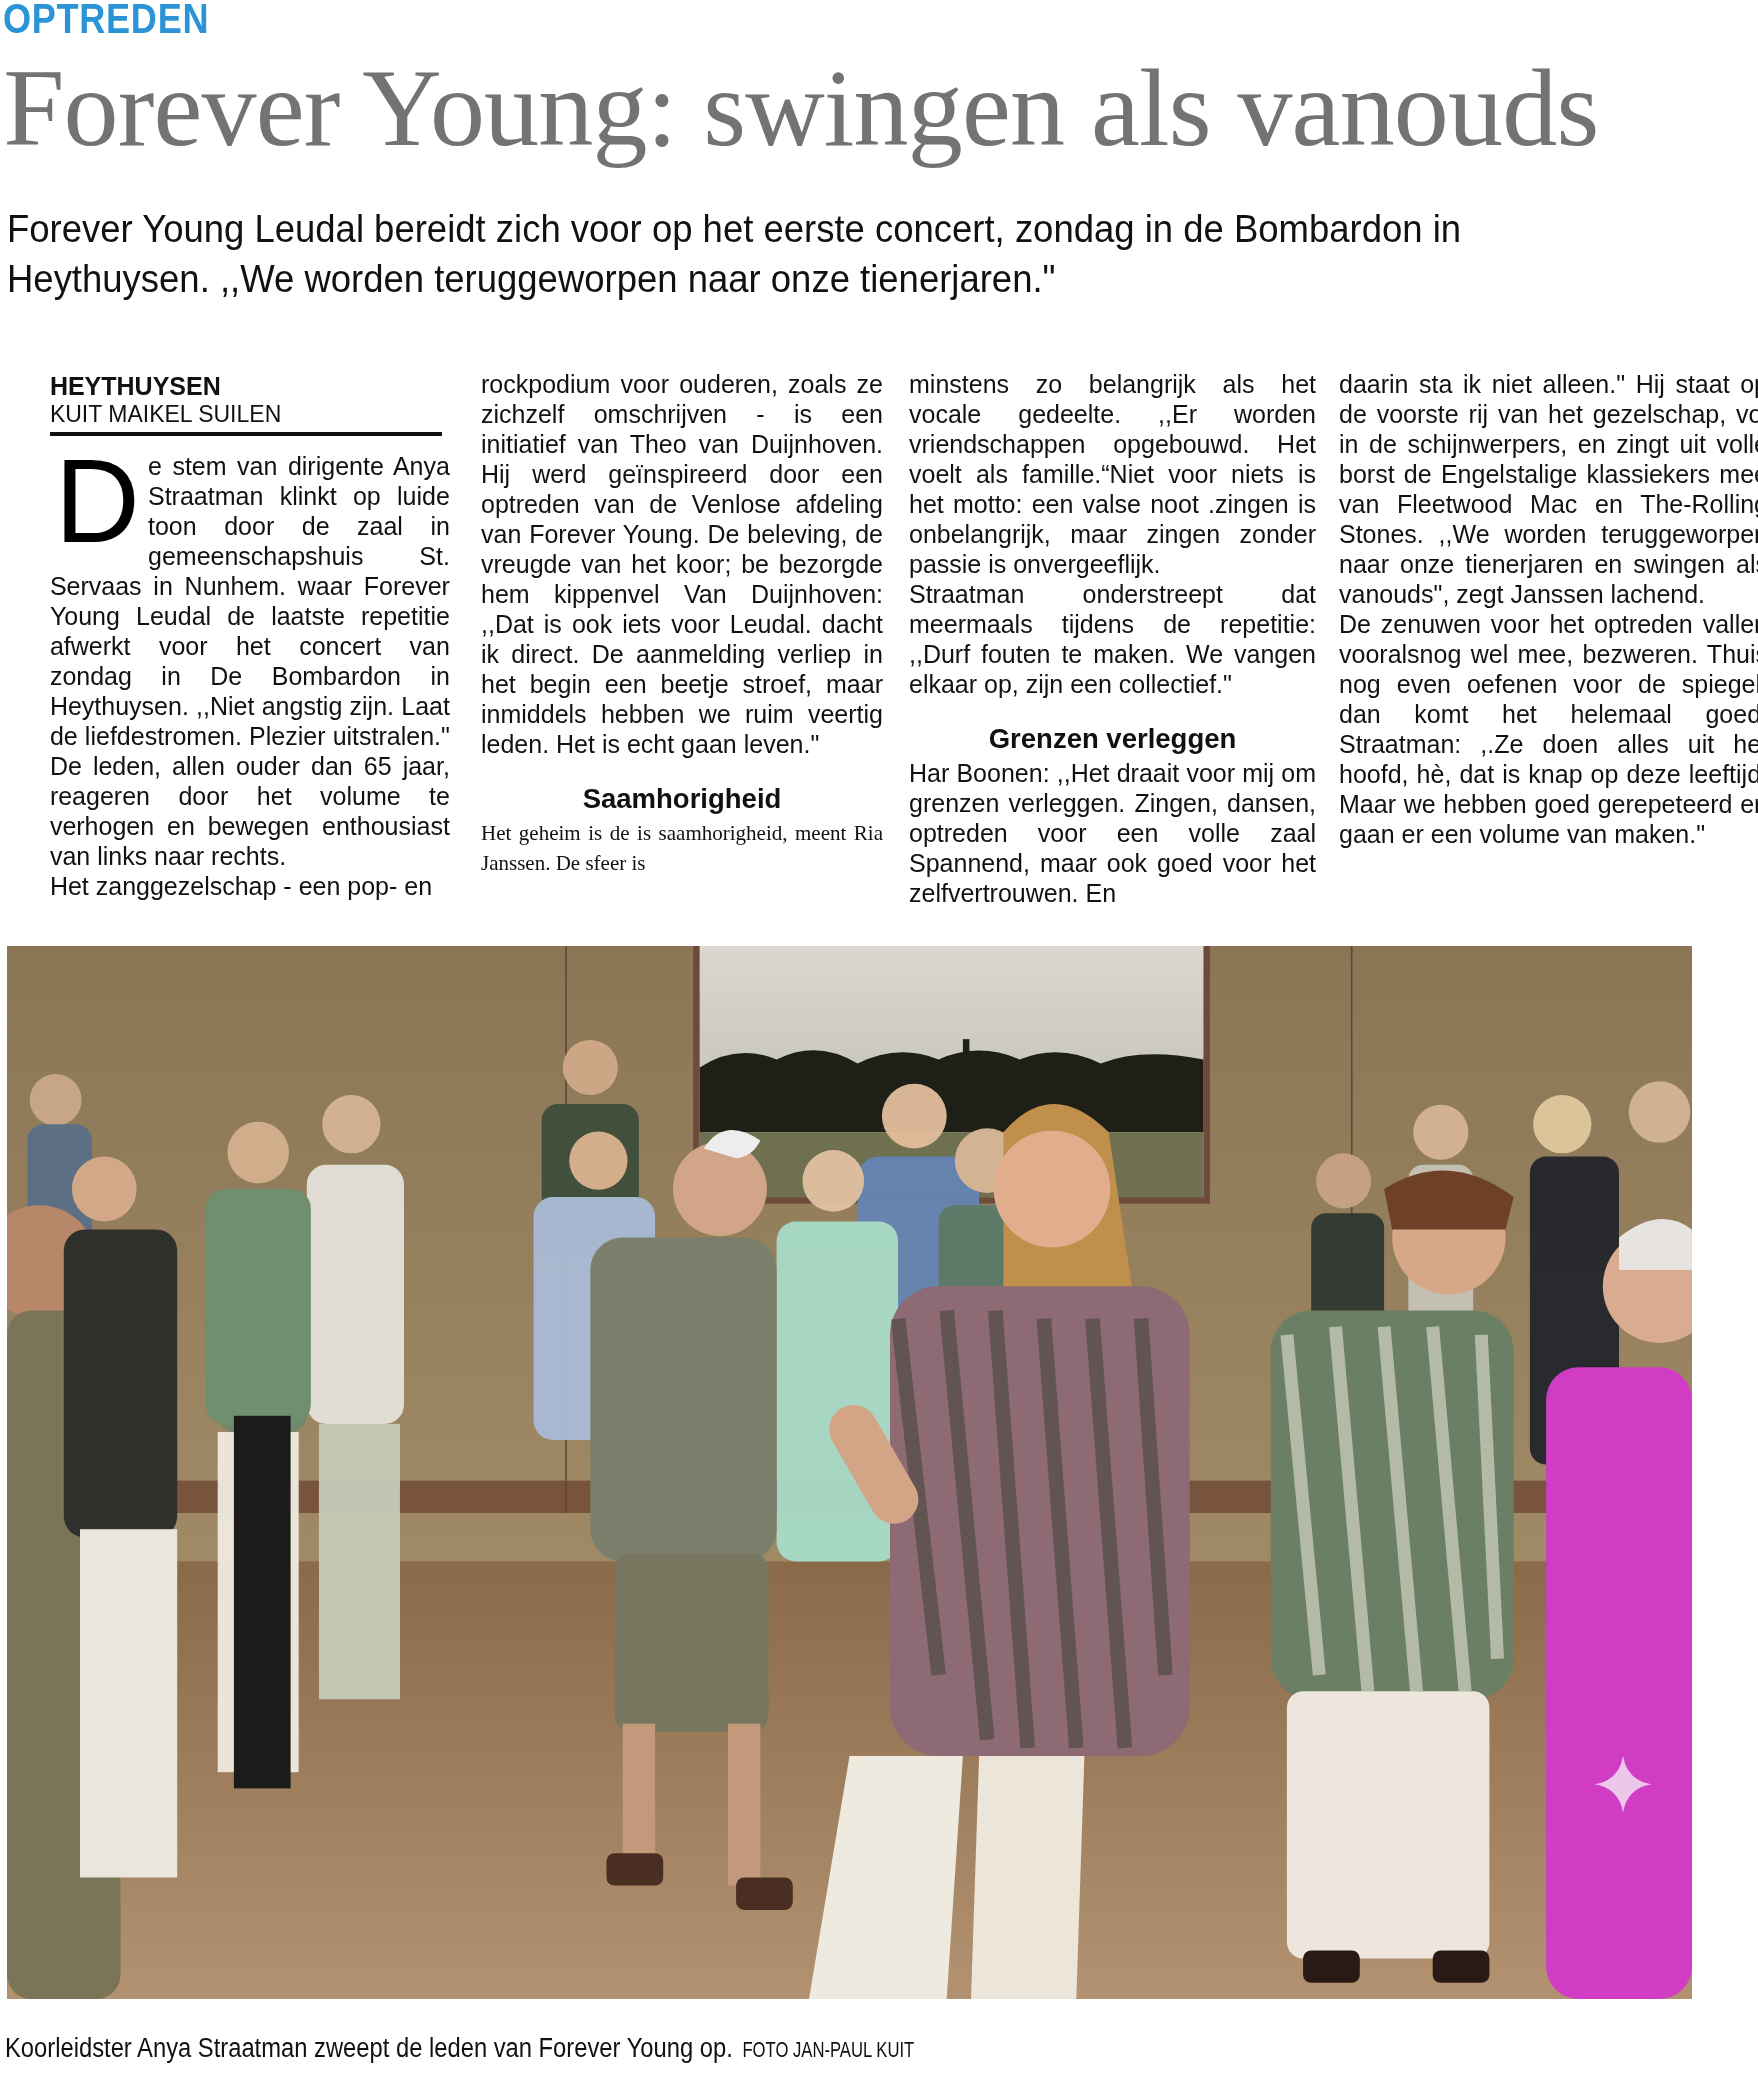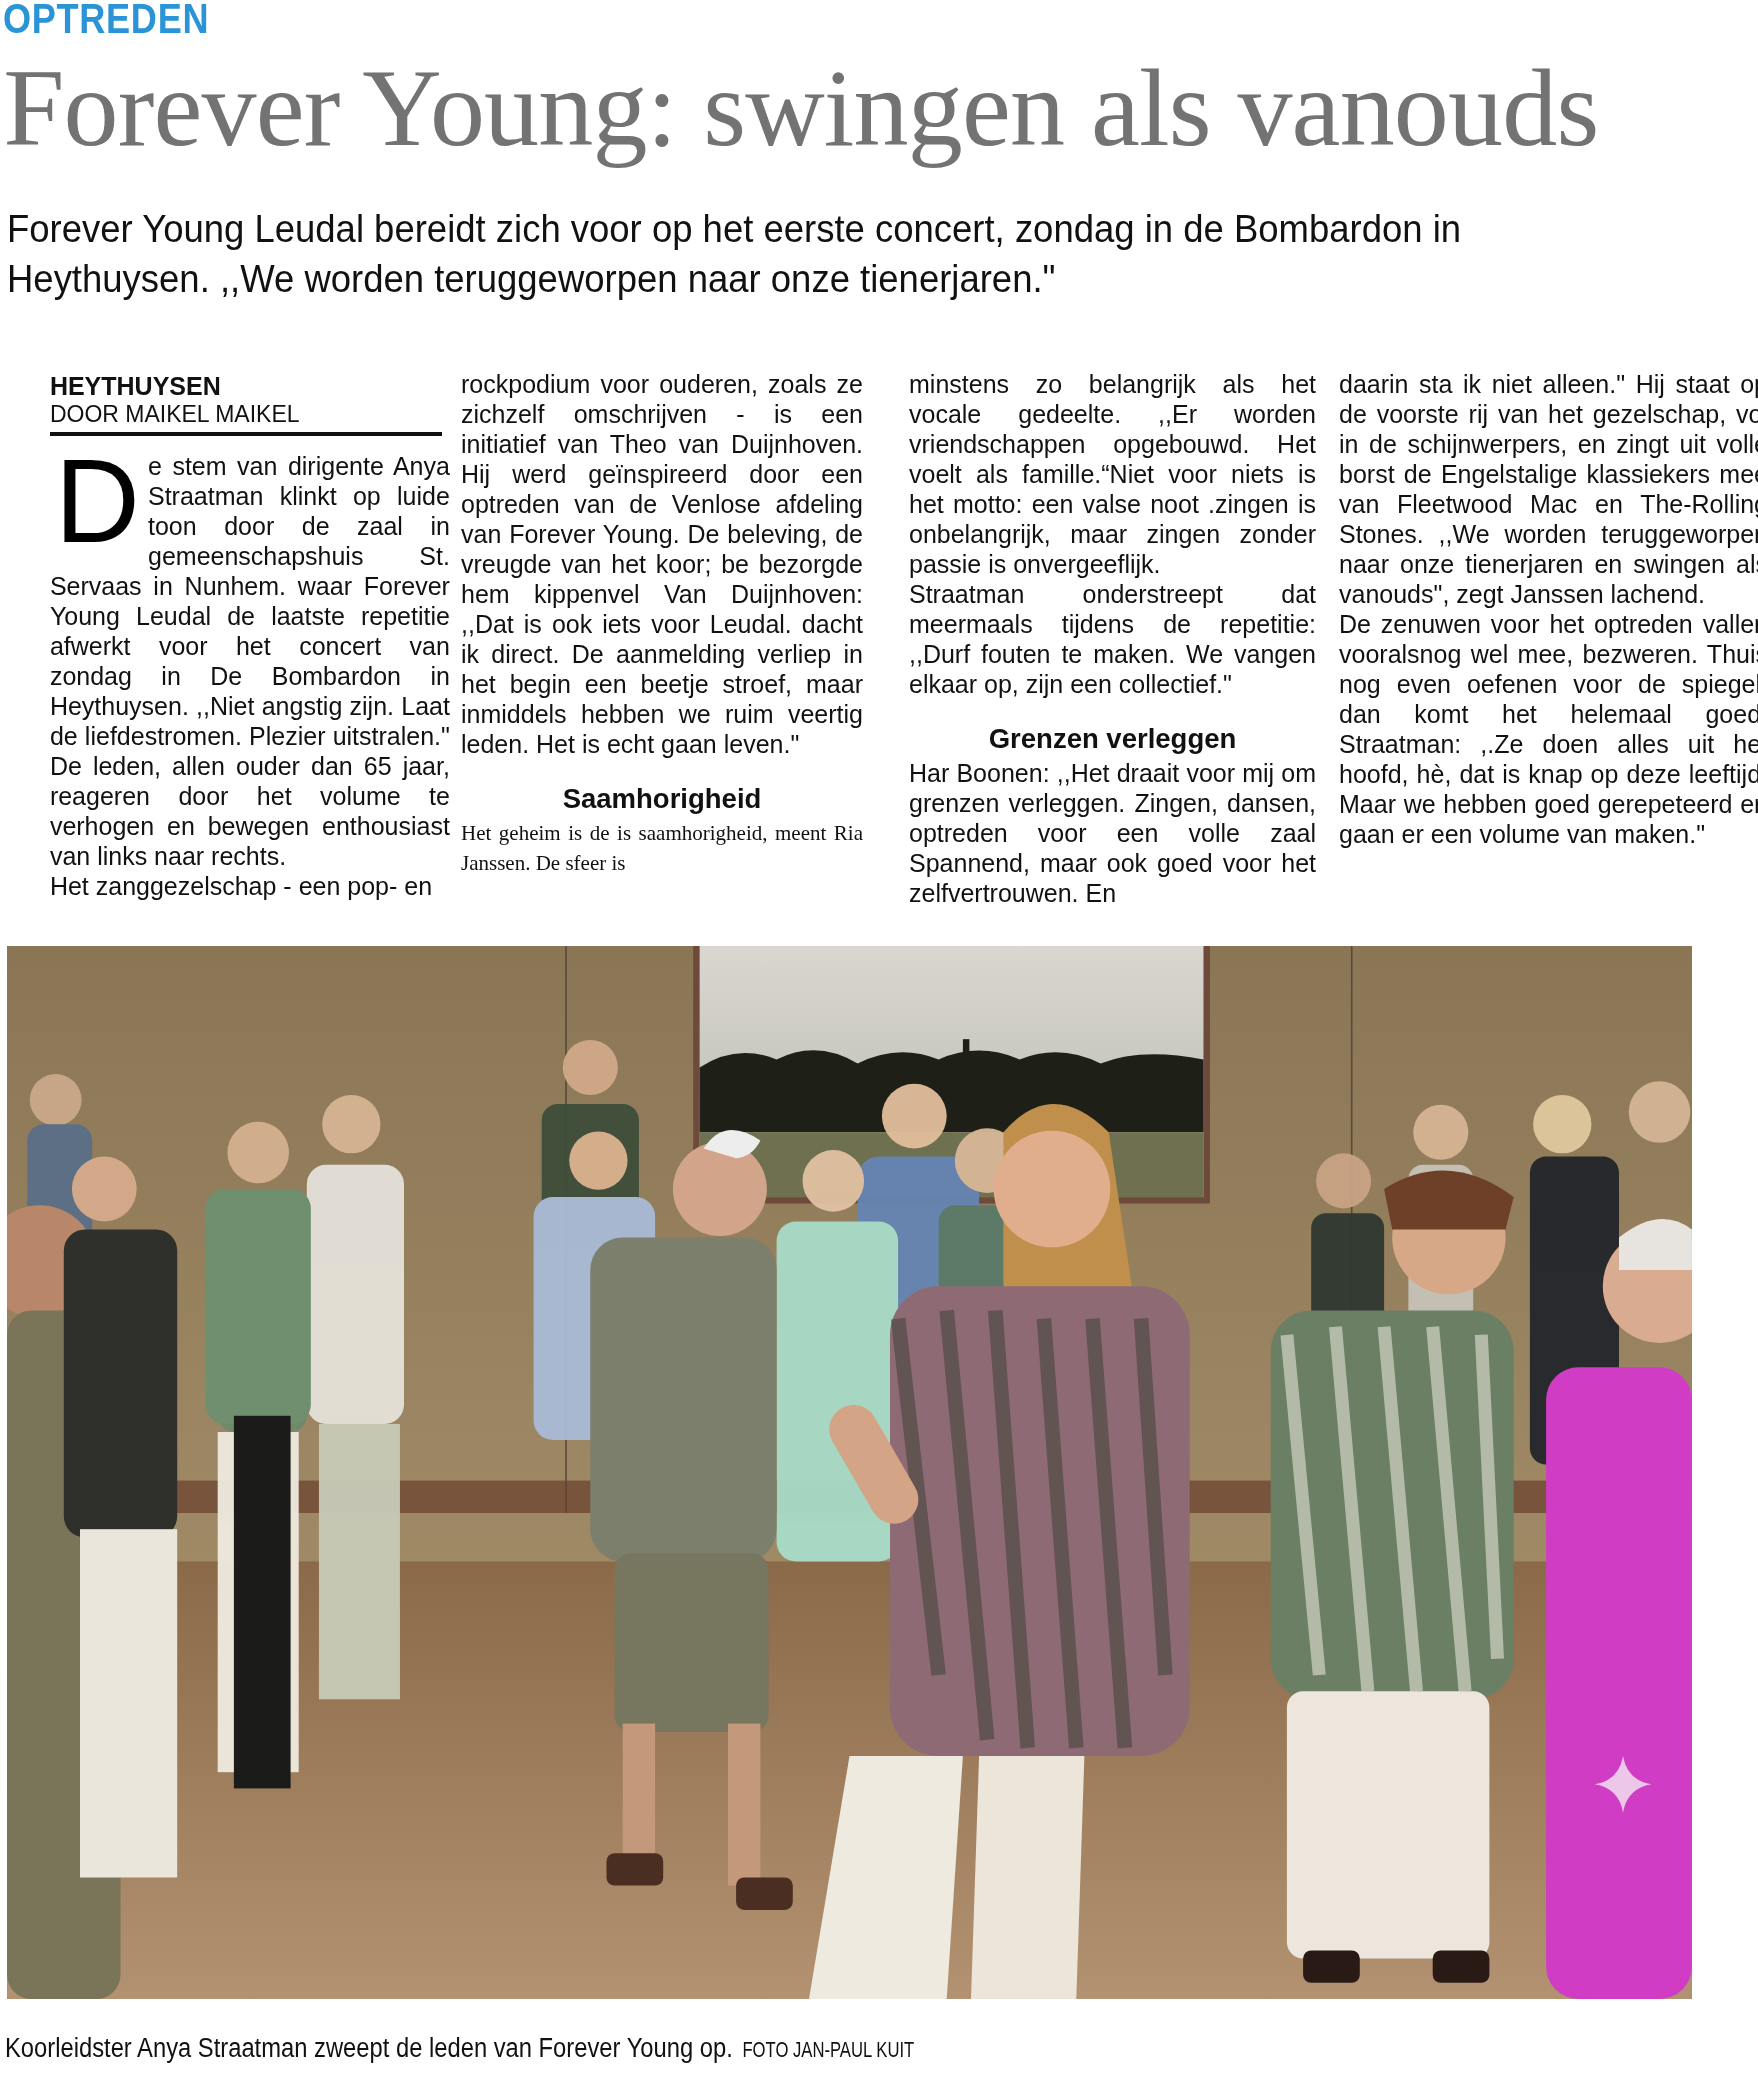--- a/index.html
+++ b/index.html
@@ -3,21 +3,21 @@
 <meta charset="utf-8">
 <style>
   html, body { margin:0; padding:0; background:#ffffff; }
   body { width:1759px; height:2074px; position:relative; overflow:hidden; color:#111; }
   .kicker { position:absolute; left:3.2px; top:-4.9px; font-family:"Liberation Sans", sans-serif; font-weight:bold; font-size:42px; color:#2a94d6; letter-spacing:0.8px; transform:scaleX(0.86); transform-origin:left top; }
   .headline { position:absolute; left:3.2px; top:47px; font-family:"Liberation Serif", serif; font-size:110px; line-height:122px; color:#737373; white-space:nowrap; letter-spacing:-0.8px; }
   .intro { position:absolute; left:6.5px; top:204px; width:1734px; font-family:"Liberation Sans", sans-serif; font-size:38px; line-height:50px; color:#111; transform:scaleX(0.96); transform-origin:left top; }
   .col { position:absolute; top:369px; font-family:"Liberation Sans", sans-serif; font-size:25px; line-height:30px; text-align:justify; color:#111;margin-left:45px; }
   .col p { margin:0; }
   .c1 { left:4.9px; width:400px; }
-  .c2 { left:416px; width:402px; }
+  .c2 { left:436px; width:402px; }
   .c3 { left:864px; width:407px; }
   .c4 { left:1294px; width:429px; }
   .dateline { font-weight:bold; font-size:25px; line-height:29px; margin:3.2px 0 0 0; }
   .byline { font-size:23px; line-height:26px; padding-bottom:4.9px; border-bottom:4px solid #111; width:392px; margin-left:0; }
   .dropcap-wrap { margin-top:14.6px; }
   .dropcap { float:left; font-family:"Liberation Sans", sans-serif; font-size:118px; line-height:91px; margin:4.9px 8px 0 4.9px; color:#000; }
   .subhead { font-weight:bold; font-size:27.5px; line-height:32px; margin:24px 0 3.2px 0; text-align:center; }
   .serifpara { font-family:"Liberation Serif", serif; font-size:21px; line-height:30px; }
   .photo { position:absolute; left:6.5px; top:946px; width:1685px; height:1053px; overflow:hidden; background:#8b7658; }
   .caption { position:absolute; left:4.9px; top:2032px; font-family:"Liberation Sans", sans-serif; font-size:27px; line-height:32px; transform:scaleX(0.88); transform-origin:left top; white-space:nowrap; }
@@ -25,21 +25,21 @@
 </style>
 </head>
 <body>
 
 <div class="kicker">OPTREDEN</div>
 <h1 class="headline" style="margin:0;font-weight:normal;">Forever Young: swingen als vanouds</h1>
 <div class="intro">Forever Young Leudal bereidt zich voor op het eerste concert, zondag in de Bombardon in Heythuysen. ,,We worden teruggeworpen naar onze tienerjaren."</div>
 
 <div class="col c1">
   <div class="dateline">HEYTHUYSEN</div>
-  <div class="byline">DOOR MAIKEL MAIKEL</div>
+  <div class="byline">KUIT MAIKEL SUILEN</div>
   <div class="dropcap-wrap">
     <span class="dropcap">D</span>
     <p>e stem van dirigente Anya Straatman klinkt op luide toon door de zaal in gemeenschapshuis St. Servaas in Nunhem. waar Forever Young Leudal de laatste repetitie afwerkt voor het concert van zondag in De Bombardon in Heythuysen. ,,Niet angstig zijn. Laat de liefdestromen. Plezier uitstralen." De leden, allen ouder dan 65 jaar, reageren door het volume te verhogen en bewegen enthousiast van links naar rechts.</p>
   </div>
   <p>Het zanggezelschap - een pop- en</p>
 </div>
 
 <div class="col c2">
   <p>rockpodium voor ouderen, zoals ze zichzelf omschrijven - is een initiatief van Theo van Duijnhoven. Hij werd geïnspireerd door een optreden van de Venlose afdeling van Forever Young. De beleving, de vreugde van het koor; be bezorgde hem kippenvel Van Duijnhoven: ,,Dat is ook iets voor Leudal. dacht ik direct. De aanmelding verliep in het begin een beetje stroef, maar inmiddels hebben we ruim veertig leden. Het is echt gaan leven."</p>
   <div class="subhead">Saamhorigheid</div>

